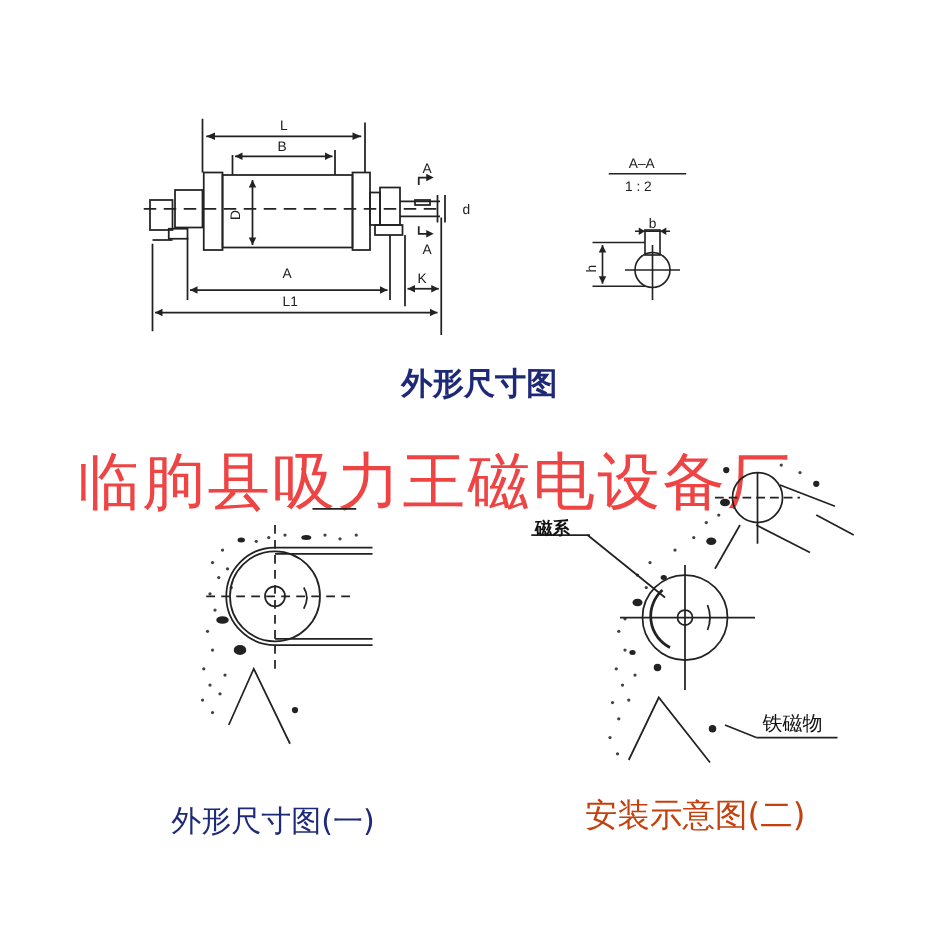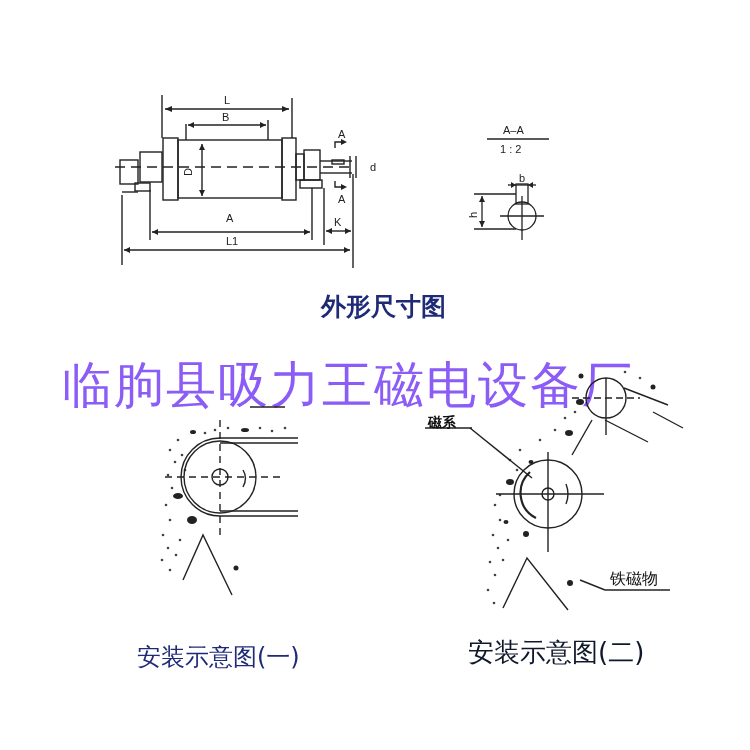--- a/index.html
+++ b/index.html
@@ -1,19 +1,19 @@
 <!DOCTYPE html>
 <html><head>
 <meta charset="utf-8">
 <style>
   html, body { margin:0; padding:0; background:#ffffff; }
   body { width:750px; height:750px; position:relative; overflow:hidden; font-family:"DejaVu Sans", sans-serif; }
   svg { position:absolute; left:0; top:0; }
   .caption { position:absolute; color:#1e2a78; font-family:"DejaVu Sans", sans-serif; white-space:nowrap; }
-  .watermark { position:absolute; left:62px; top:352px; font-size:50px; color:#8b5cf6; letter-spacing:2px; white-space:nowrap; font-family:Liberation Serif, serif; }
+  .watermark { position:absolute; left:62px; top:352px; font-size:50px; color:#ef4444; letter-spacing:2px; white-space:nowrap; font-family:Liberation Serif, serif; }
   .lbl { font-family:"Liberation Sans", sans-serif; fill:#222; }
   .cn { font-family:"DejaVu Sans", sans-serif; fill:#111; }
 </style>
 </head>
 <body>
 
 <div class="watermark">临朐县吸力王磁电设备厂</div>
 
 <svg width="750" height="750" viewBox="0 0 750 750">
   <g stroke="#222" stroke-width="1.4" fill="none">
@@ -207,14 +207,14 @@
         <circle cx="640" cy="378" r="1.3"></circle>
       <circle cx="500" cy="495" r="1.3"></circle>
         <circle cx="517" cy="470" r="1.3"></circle>
     </g>
   </g>
   <text class="cn" x="428" y="427" font-size="14" font-weight="bold">磁系</text>
   <text class="cn" x="610" y="584" font-size="16">铁磁物</text>
 </svg>
 
 <div class="caption" style="left:321px; top:290px; font-size:25px;font-weight:bold;">外形尺寸图</div>
-<div class="caption" style="left:137px; top:641px; font-size:24px;">安装示意图(一)</div>
-<div class="caption" style="left:468px; top:635px; font-size:26px; color:#0f172a;">安装示意图(二)</div>
+<div class="caption" style="left:137px; top:641px; font-size:24px;">外形尺寸图(一)</div>
+<div class="caption" style="left:468px; top:635px; font-size:26px; color:#c2410c;">安装示意图(二)</div>
 
 </body></html>

